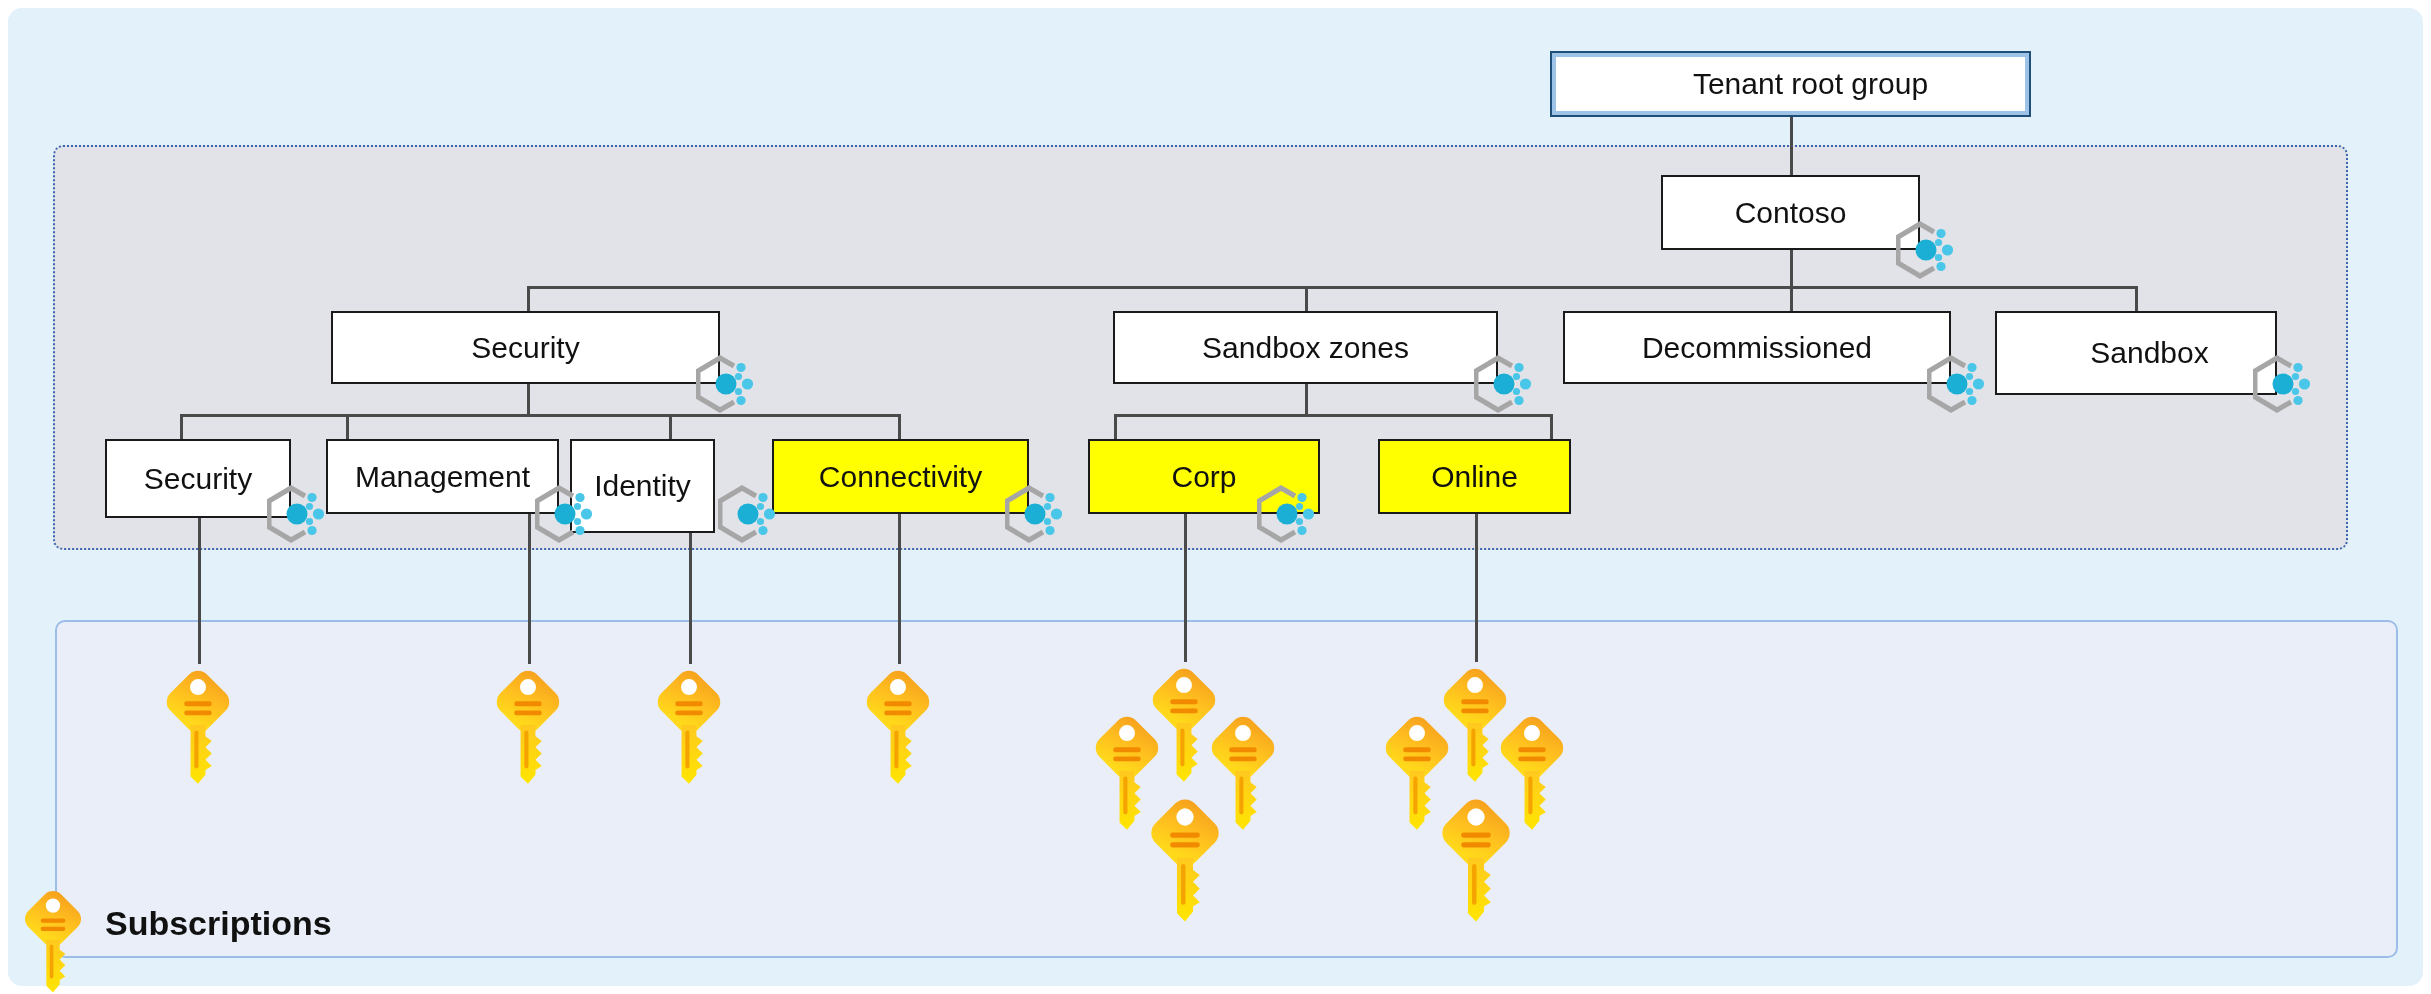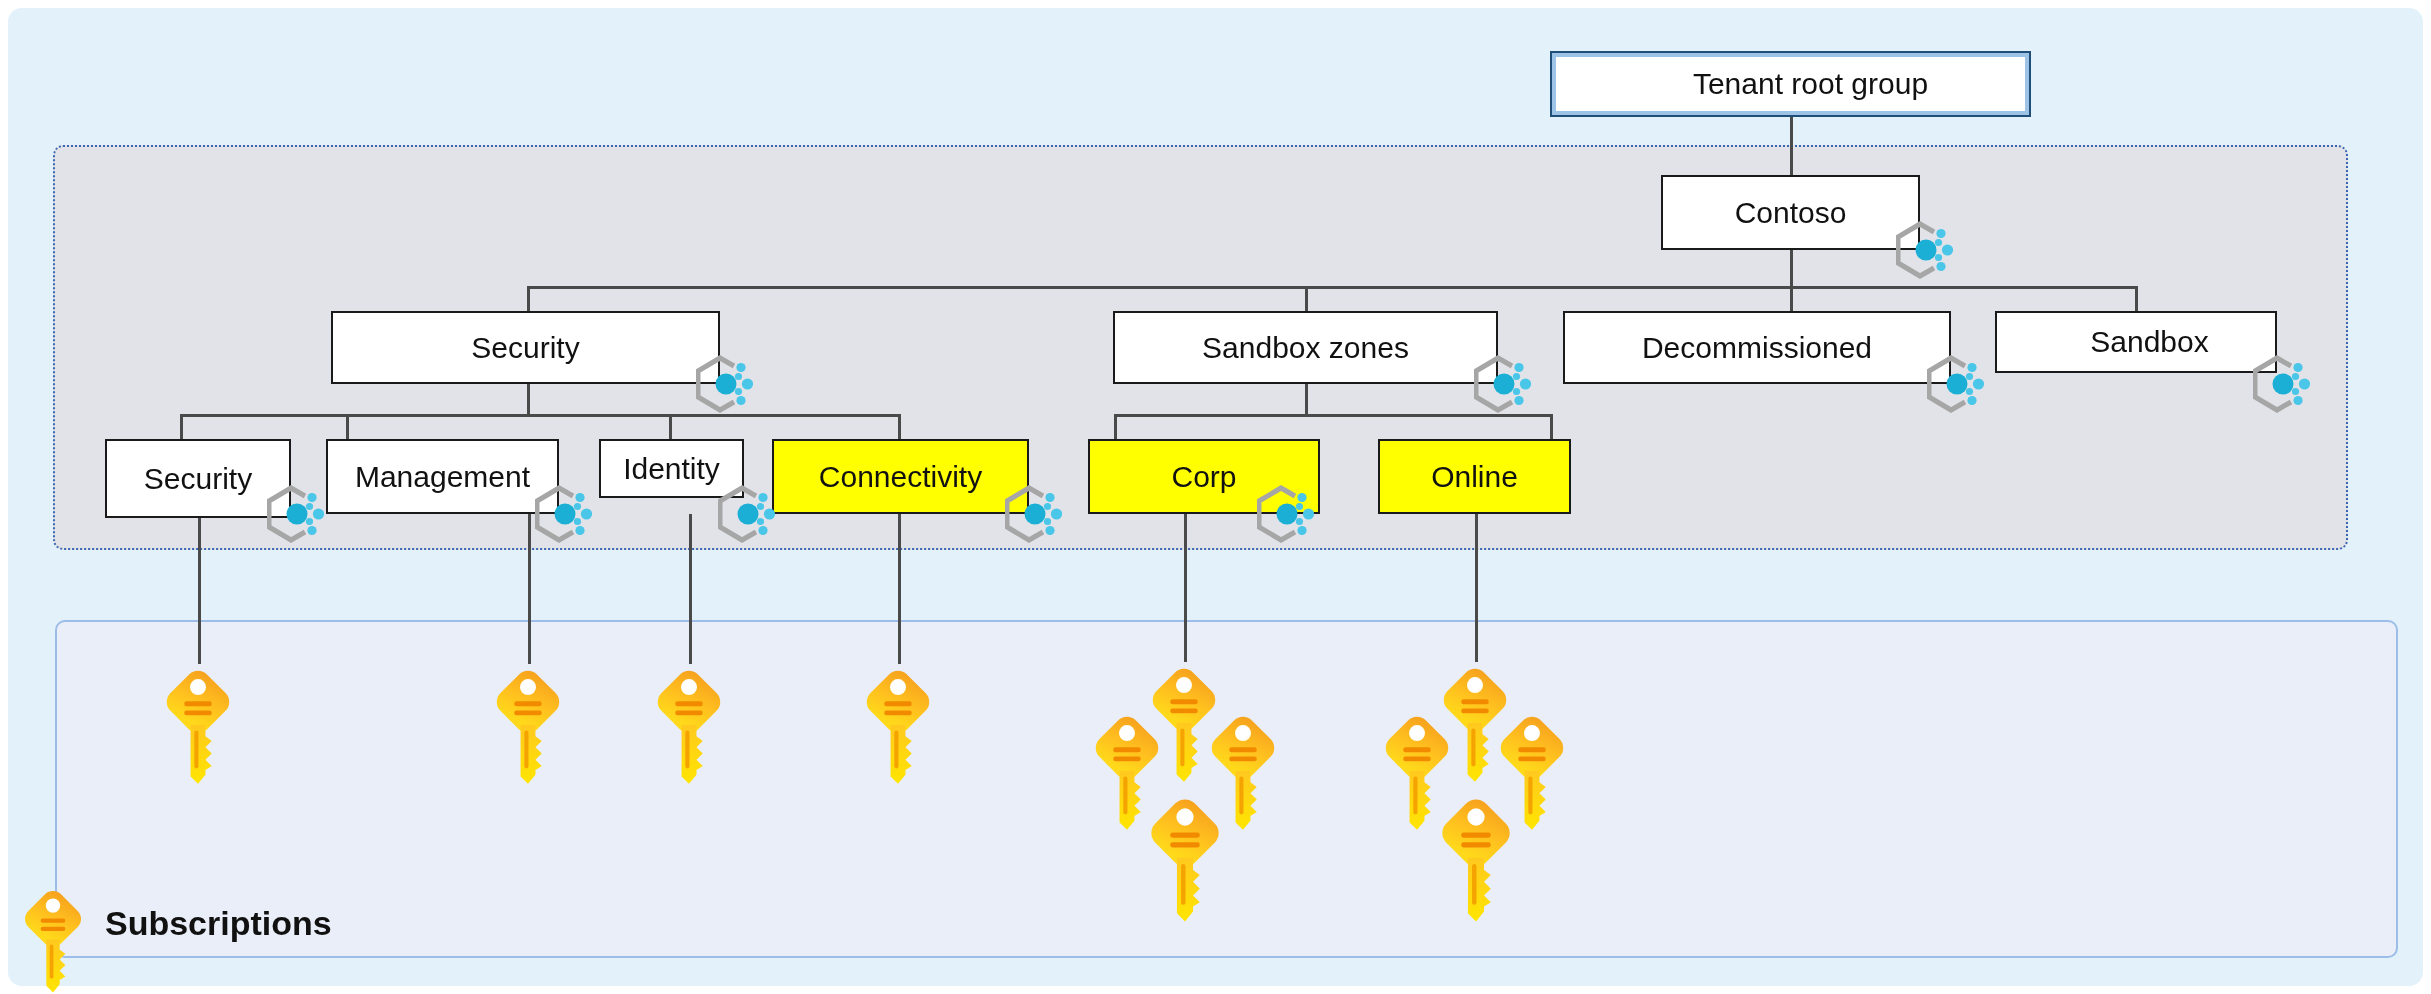--- a/index.html
+++ b/index.html
@@ -95,30 +95,30 @@
       </div>
       <div class="box white" style="left: 323px; top: 303px; width: 389px; height: 73px;">
         <span>Security</span>
       </div>
       <div class="box white" style="left: 1105px; top: 303px; width: 385px; height: 73px;">
         <span>Sandbox zones</span>
       </div>
       <div class="box white" style="left: 1555px; top: 303px; width: 388px; height: 73px;">
         <span>Decommissioned</span>
       </div>
-      <div class="box white" style="left: 1987px; top: 303px; width: 282px; height: 62px; padding-left: 27px;">
+      <div class="box white" style="left: 1987px; top: 303px; width: 282px; height: 84px; padding-left: 27px;">
         <span>Sandbox</span>
       </div>
       <div class="box white" style="left: 97px; top: 431px; width: 186px; height: 79px;">
         <span>Security</span>
       </div>
       <div class="box white" style="left: 318px; top: 431px; width: 233px; height: 75px;">
         <span>Management</span>
       </div>
-      <div class="box white" style="left: 591px; top: 431px; width: 145px; height: 59px;">
+      <div class="box white" style="left: 562px; top: 431px; width: 145px; height: 94px;">
         <span>Identity</span>
       </div>
       <div class="box yellow" style="left: 764px; top: 431px; width: 257px; height: 75px;">
         <span>Connectivity</span>
       </div>
       <div class="box yellow" style="left: 1080px; top: 431px; width: 232px; height: 75px;">
         <span>Corp</span>
       </div>
       <div class="box yellow" style="left: 1370px; top: 431px; width: 193px; height: 75px;">
         <span>Online</span>

